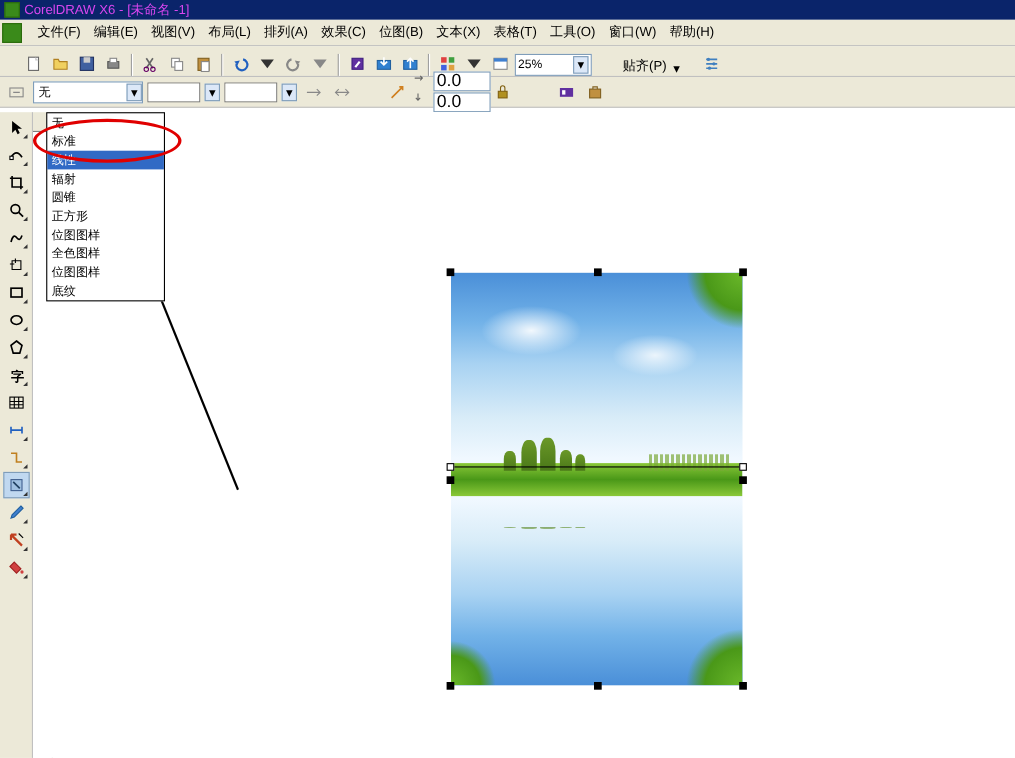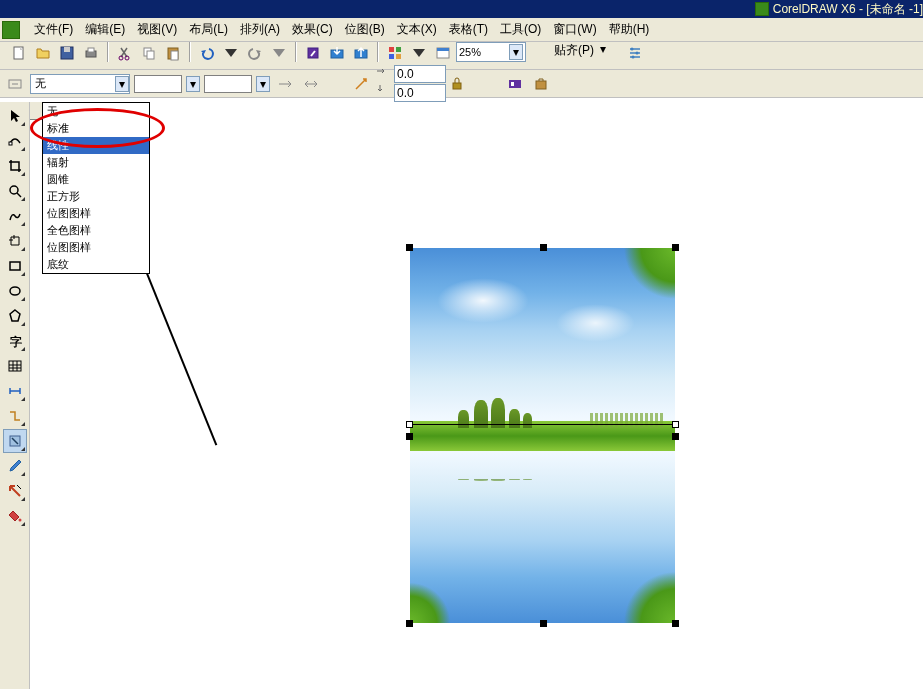--- a/index.html
+++ b/index.html
@@ -1,42 +1,42 @@
 <!DOCTYPE html>
 <html><head>
 <meta charset="utf-8">
 <style>
 * { margin: 0; padding: 0; box-sizing: border-box; font-family: SimSun, sans-serif; font-size: 12px; }
 body { background: #fff; width: 923px; height: 689px; overflow: hidden; position: relative; }
 
 
-.title-bar { background: #0a246a; color: #fef9c3; height: 18px; line-height: 18px; padding-left: 4px; display: flex; align-items: center; justify-content: flex-end; }
+.title-bar { background: #0a246a; color: #d946ef; height: 18px; line-height: 18px; padding-left: 4px; display: flex; align-items: center; }
 .title-bar-icon { width: 14px; height: 14px; background: #3a8a1a; margin-right: 4px; display: inline-block; border: 1px solid #2a6a0a; }
 
 
 .menu-bar { background: #ece9d8; height: 24px; display: flex; align-items: center; padding-left: 2px; border-bottom: 1px solid #c0c0c0; }
 .menu-icon { width: 18px; height: 18px; background: #3a8a1a; margin-right: 8px; border: 1px solid #2a6a0a; }
 .menu-item { padding: 3px 6px; cursor: default; text-align: center; }
 
 
-.toolbar { background: #ece9d8; height: 28px; display: flex; align-items: flex-start; padding: 0 8px; gap: 2px; border-bottom: 1px solid #c0c0c0; }
+.toolbar { background: #ece9d8; height: 28px; display: flex; align-items: flex-end; padding: 0 20px; gap: 2px; border-bottom: 1px solid #c0c0c0; }
 .tb-btn { width: 22px; height: 22px; display: flex; align-items: center; justify-content: center; border: 1px solid transparent; cursor: pointer; }
 .tb-sep { width: 2px; height: 20px; border-left: 1px solid #a0a0a0; border-right: 1px solid #fff; margin: 0 3px; }
 .zoom-combo { width: 70px; height: 20px; border: 1px solid #7f9db9; background: #fff; display: flex; align-items: center; padding: 0 2px; }
 .zoom-combo input { border: none; width: 50px; font-size: 11px; outline: none; }
 .combo-arrow { width: 14px; height: 16px; background: #dce8f8; border: 1px solid #7f9db9; display: flex; align-items: center; justify-content: center; }
 
 
 .property-bar { background: #ece9d8; height: 28px; display: flex; align-items: center; padding: 0 4px; gap: 4px; border-bottom: 1px solid #c0c0c0; }
 .fill-combo { width: 100px; height: 20px; border: 1px solid #7f9db9; background: #fff; display: flex; align-items: center; position: relative; }
 .fill-combo-text { flex: 1; padding: 0 4px; font-size: 11px; }
 .color-swatch { width: 48px; height: 18px; border: 1px solid #808080; background: linear-gradient(#fff, #fff); display: flex; }
 .color-half { flex: 1; }
 .spinner-box { display: flex; align-items: center; gap: 2px; }
-.spinner-input { width: 52px; height: 18px; border: 1px solid #7f9db9; padding: 0 2px; font-size: 12px; }
+.spinner-input { width: 52px; height: 18px; border: 1px solid #7f9db9; padding: 0 2px; font-size: 16px; }
 
 
 .dropdown-list { position: absolute; left: 42px; top: 102px; width: 108px; background: #fff; border: 1px solid #000; z-index: 100; }
 .dd-item { padding: 1px 4px; font-size: 11px; cursor: default; }
 .dd-item.selected { background: #316ac5; color: #fff; }
 
 
 .red-ellipse { position: absolute; left: 30px; top: 108px; width: 135px; height: 40px; border: 3px solid #e00000; border-radius: 50%; z-index: 101; pointer-events: none; }
 
 

